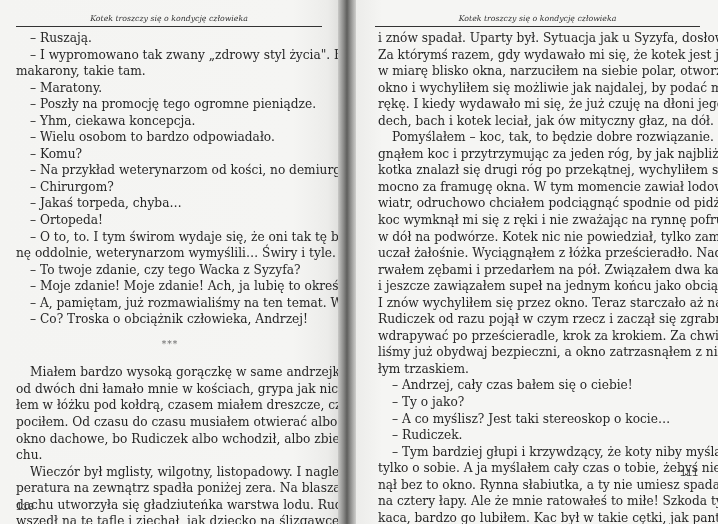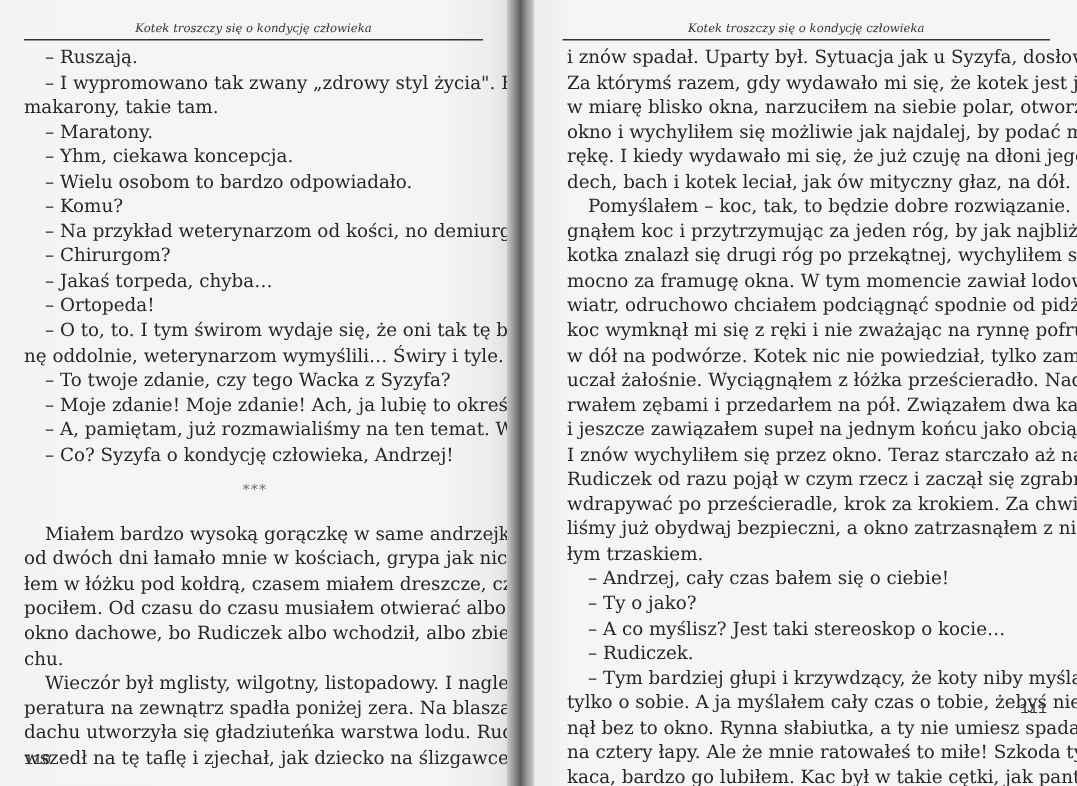--- a/index.html
+++ b/index.html
@@ -45,33 +45,34 @@
 
 <div class="spread">
   <div class="page page-left">
     <div class="running-head">Kotek troszczy się o kondycję człowieka</div>
     <div class="rule"></div>
     <div class="body-text" id="left-body">
         <span class="line indent last">– Ruszają.</span>
         <span class="line indent">– I wypromowano tak zwany „zdrowy styl życia". Biegi,</span>
         <span class="line last">makarony, takie tam.</span>
         <span class="line indent last">– Maratony.</span>
+        <span class="line indent last">– Poszły na promocję tego ogromne pieniądze.</span>
         <span class="line indent last">– Yhm, ciekawa koncepcja.</span>
         <span class="line indent last">– Wielu osobom to bardzo odpowiadało.</span>
         <span class="line indent last">– Komu?</span>
         <span class="line indent last">– Na przykład weterynarzom od kości, no demiurgom…</span>
         <span class="line indent last">– Chirurgom?</span>
         <span class="line indent last">– Jakaś torpeda, chyba…</span>
         <span class="line indent last">– Ortopeda!</span>
         <span class="line indent">– O to, to. I tym świrom wydaje się, że oni tak tę biegani-</span>
         <span class="line last">nę oddolnie, weterynarzom wymyślili… Świry i tyle.</span>
         <span class="line indent last">– To twoje zdanie, czy tego Wacka z Syzyfa?</span>
         <span class="line indent last">– Moje zdanie! Moje zdanie! Ach, ja lubię to określenie…</span>
         <span class="line indent last">– A, pamiętam, już rozmawialiśmy na ten temat. Więc co?</span>
-        <span class="line indent last">– Co? Syzyfa o kondycję człowieka, Andrzej!</span>
+        <span class="line indent last">– Co? Troska o obciążnik człowieka, Andrzej!</span>
         <span class="stars">***</span>
         <span class="line indent">Miałem bardzo wysoką gorączkę w same andrzejki. Już</span>
         <span class="line">od dwóch dni łamało mnie w kościach, grypa jak nic. Leża-</span>
         <span class="line">łem w łóżku pod kołdrą, czasem miałem dreszcze, czasem się</span>
         <span class="line">pociłem. Od czasu do czasu musiałem otwierać albo zamykać</span>
         <span class="line">okno dachowe, bo Rudiczek albo wchodził, albo zbiegał z da-</span>
         <span class="line last">chu.</span>
         <span class="line indent">Wieczór był mglisty, wilgotny, listopadowy. I nagle tem-</span>
         <span class="line">peratura na zewnątrz spadła poniżej zera. Na blaszanym</span>
         <span class="line">dachu utworzyła się gładziuteńka warstwa lodu. Rudiczek</span>

